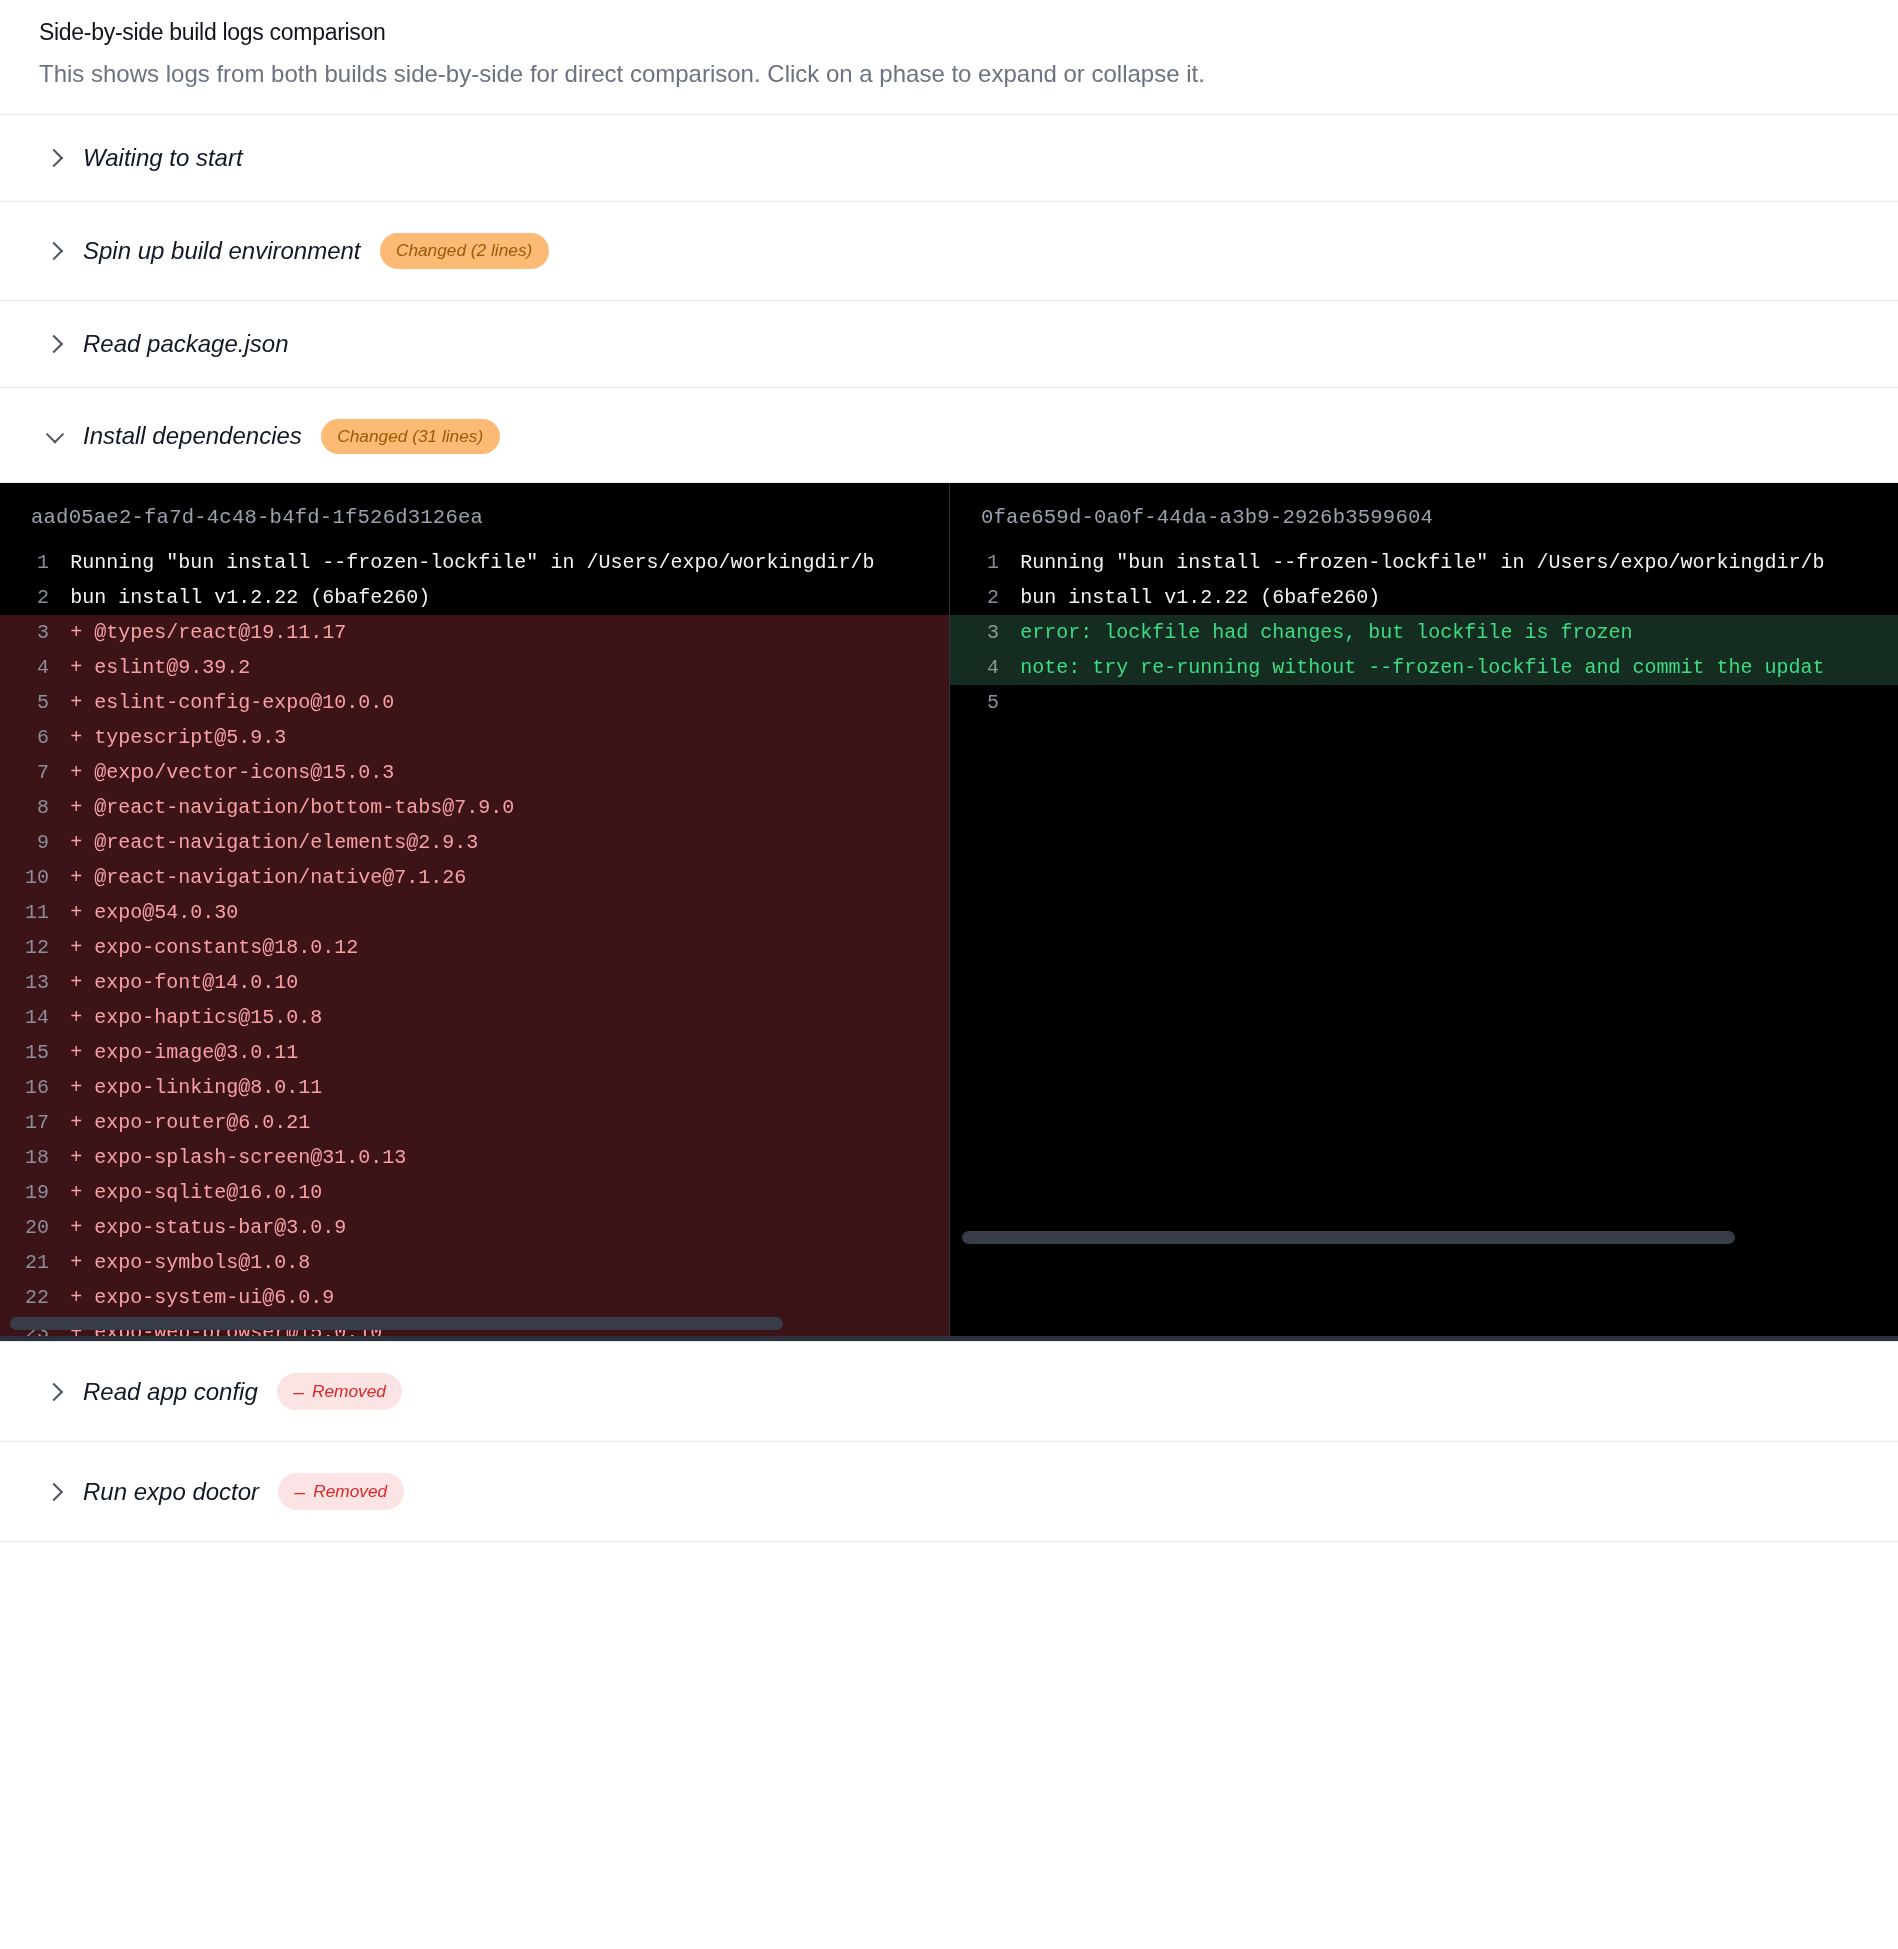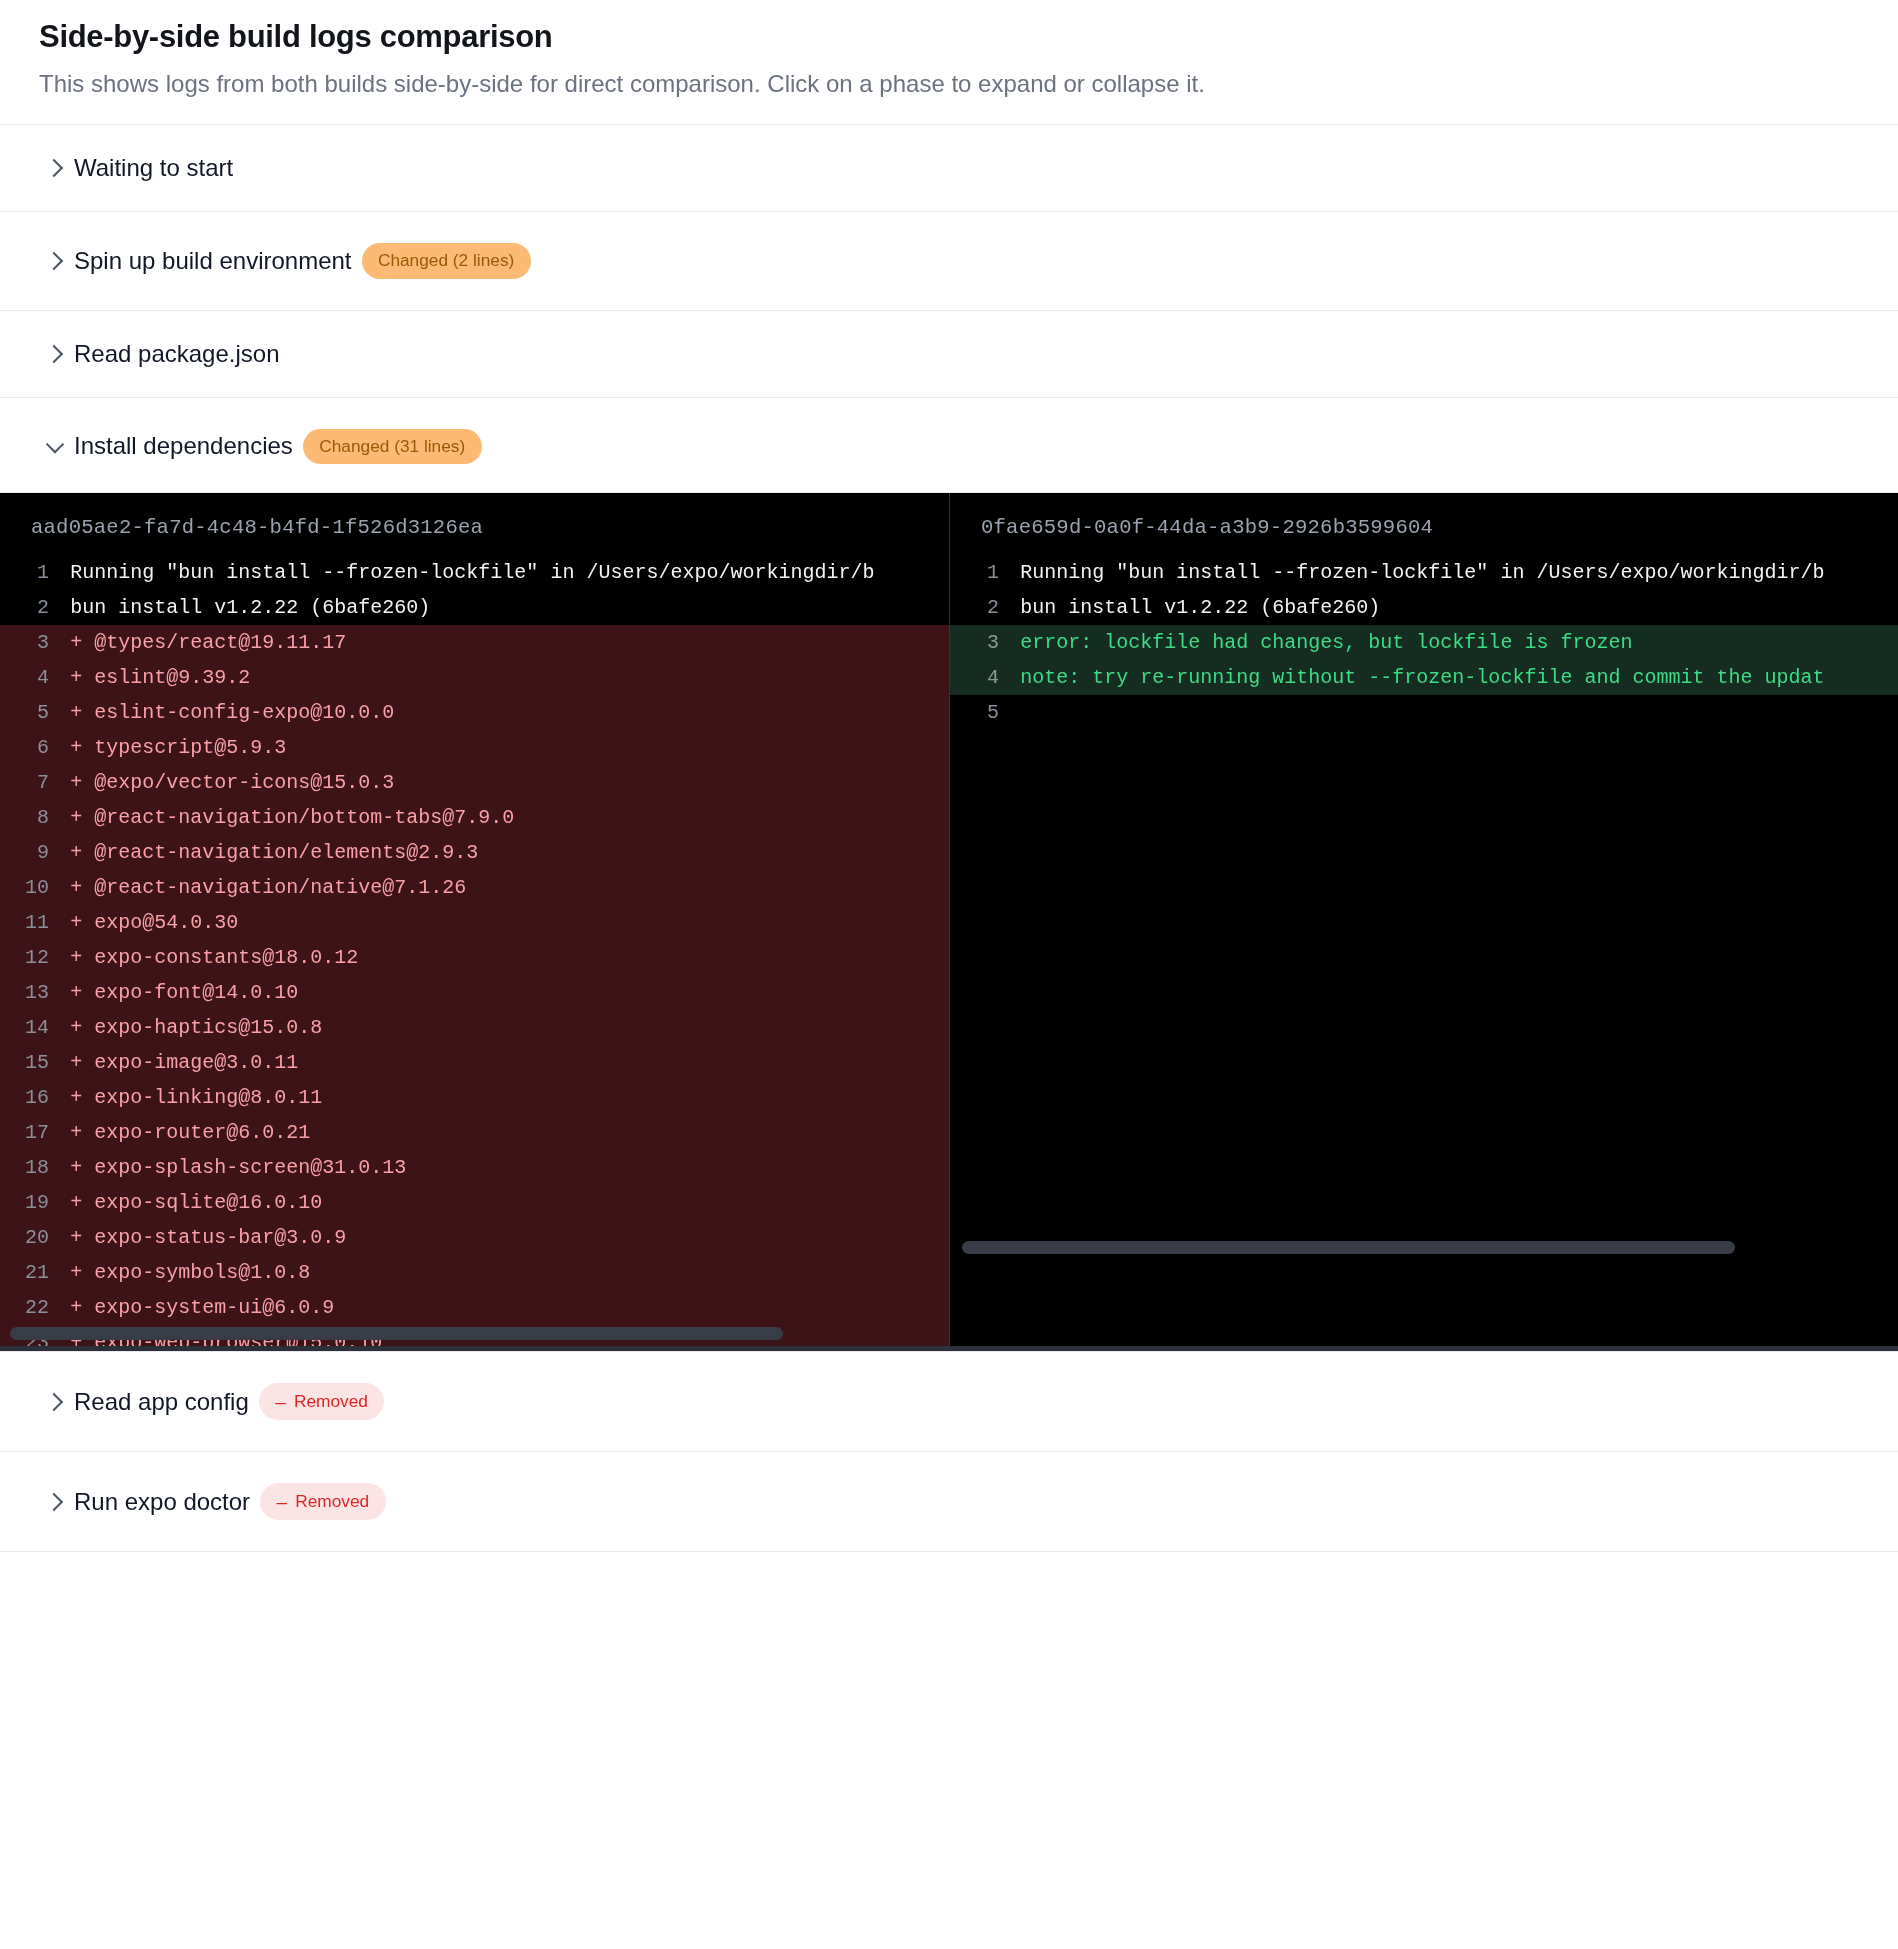--- a/index.html
+++ b/index.html
@@ -18,44 +18,45 @@
     position: relative;
     background: #ffffff;
   }
 
   
   .header {
     padding: 18px 39px 25px 39px;
     border-bottom: 1.6px solid #e7e8ec;
   }
   .header-title {
-    font-size: 31px;
-    font-weight: 700;
+    font-size: 23px;
+    font-weight: 400;
     color: #12151c;
     letter-spacing: -0.3px;
     line-height: 1.25;
   }
   .header-sub {
     margin-top: 11.5px;
     font-size: 24px;
     color: #6b7280;
     line-height: 1.3;
   }
 
   
   .phase {
     border-bottom: 1.6px solid #e7e8ec;
     background: #ffffff;
   }
   .phase-header {
     display: flex;
     align-items: center;
-    gap: 10px;
+    gap: 19px;
     padding: 31px 39px 31px 46px;
     cursor: pointer;
+    font-style: italic;
   }
   .phase-header.expanded { padding-bottom: 28px; }
 
   .chev {
     width: 18px;
     height: 18px;
     flex: 0 0 auto;
     position: relative;
     display: inline-block;
   }

